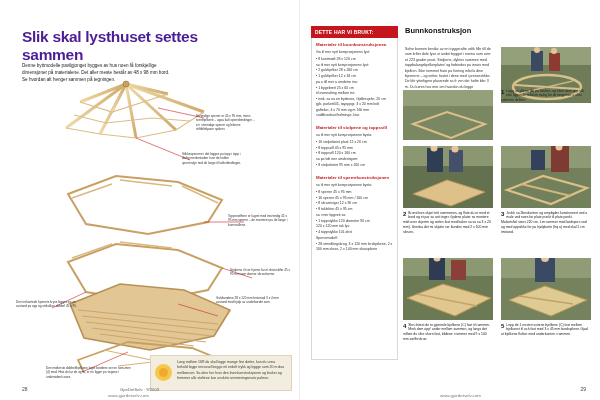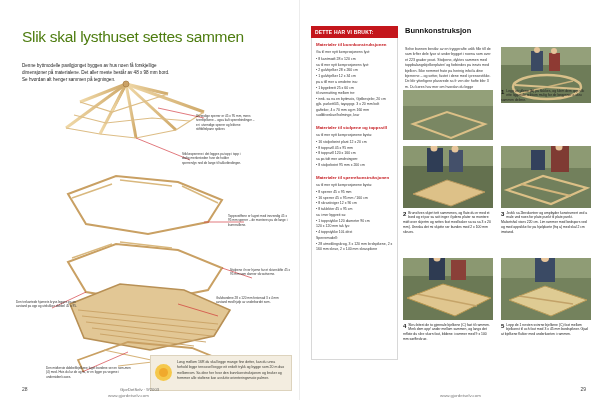--- a/index.html
+++ b/index.html
@@ -8,21 +8,21 @@
     background:#ffffff;
     font-family:"Liberation Sans", sans-serif;
     color:#1a1a1a;
   }
   .page{position:relative;width:600px;height:400px;background:#fff;}
 
   
   .left-page{position:absolute;left:0;top:0;width:300px;height:400px;background:#fff;}
   .headline{
     position:absolute;left:22px;top:28px;width:230px;
-    font-size:15.5px;line-height:1.16;font-weight:normal;letter-spacing:-0.3px;color:#4d7c0f;
+    font-size:15.5px;line-height:1.16;font-weight:bold;letter-spacing:-0.3px;color:#4c1d95;
   }
   .intro{
     position:absolute;left:22px;top:62px;width:148px;
     font-size:4.6px;line-height:1.55;color:#222;
   }
 
   
   .illus{position:absolute;left:8px;top:72px;width:288px;height:300px;}
   .illus svg{display:block;}
   .pagenum-l{position:absolute;left:22px;bottom:8px;font-size:5px;color:#444;}

